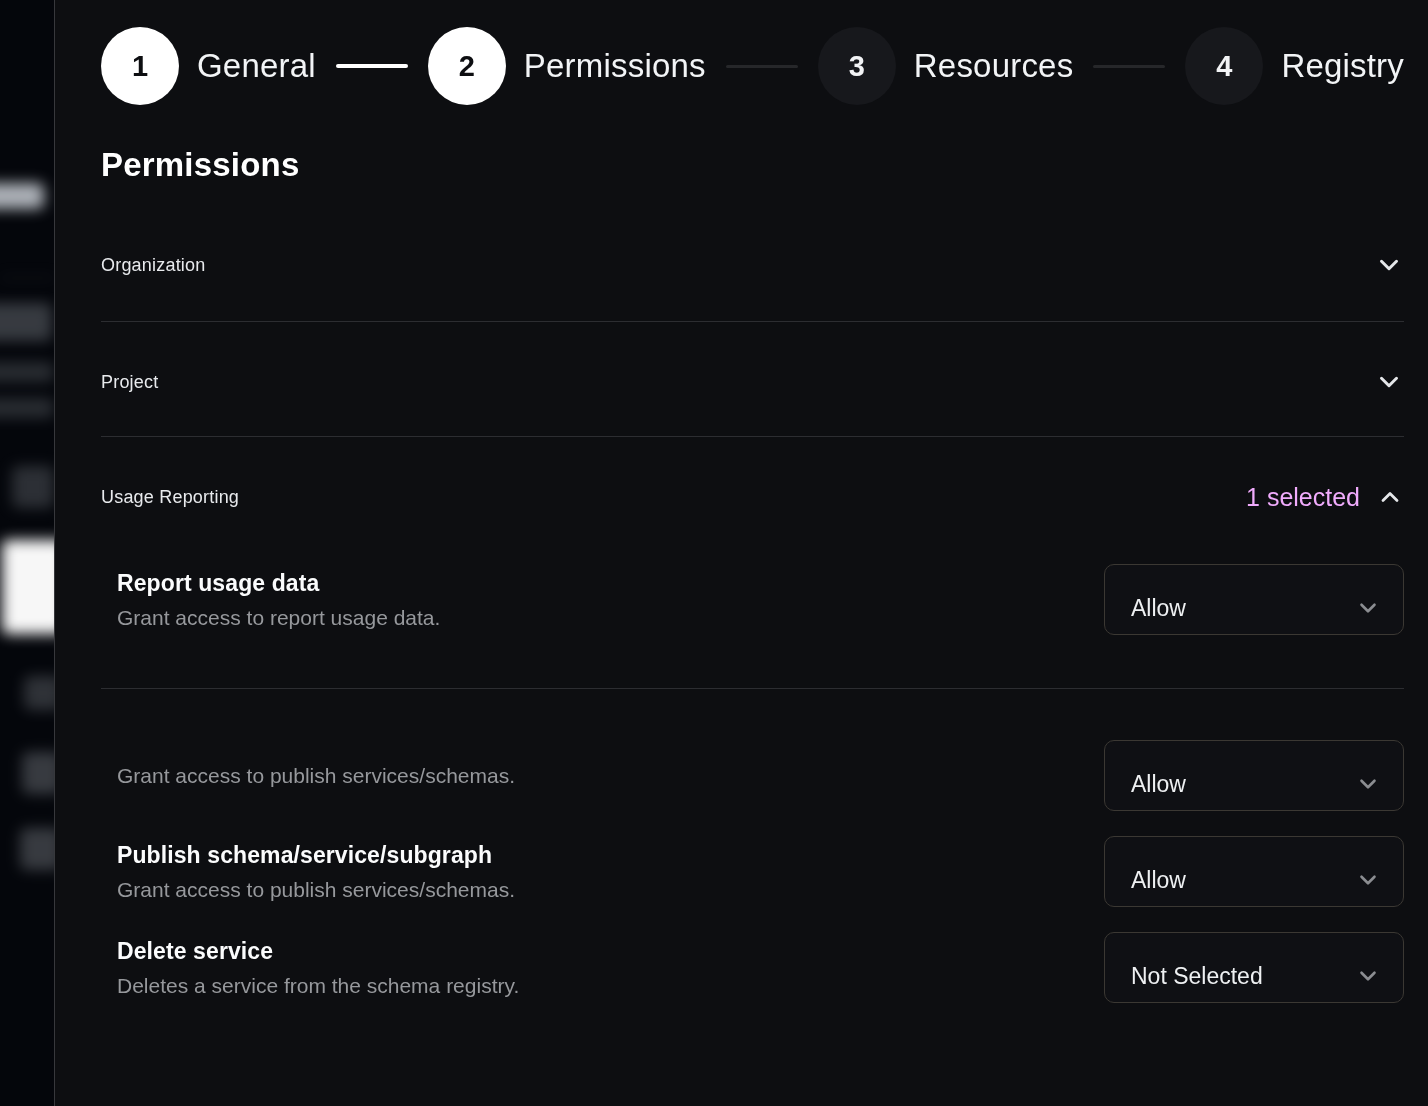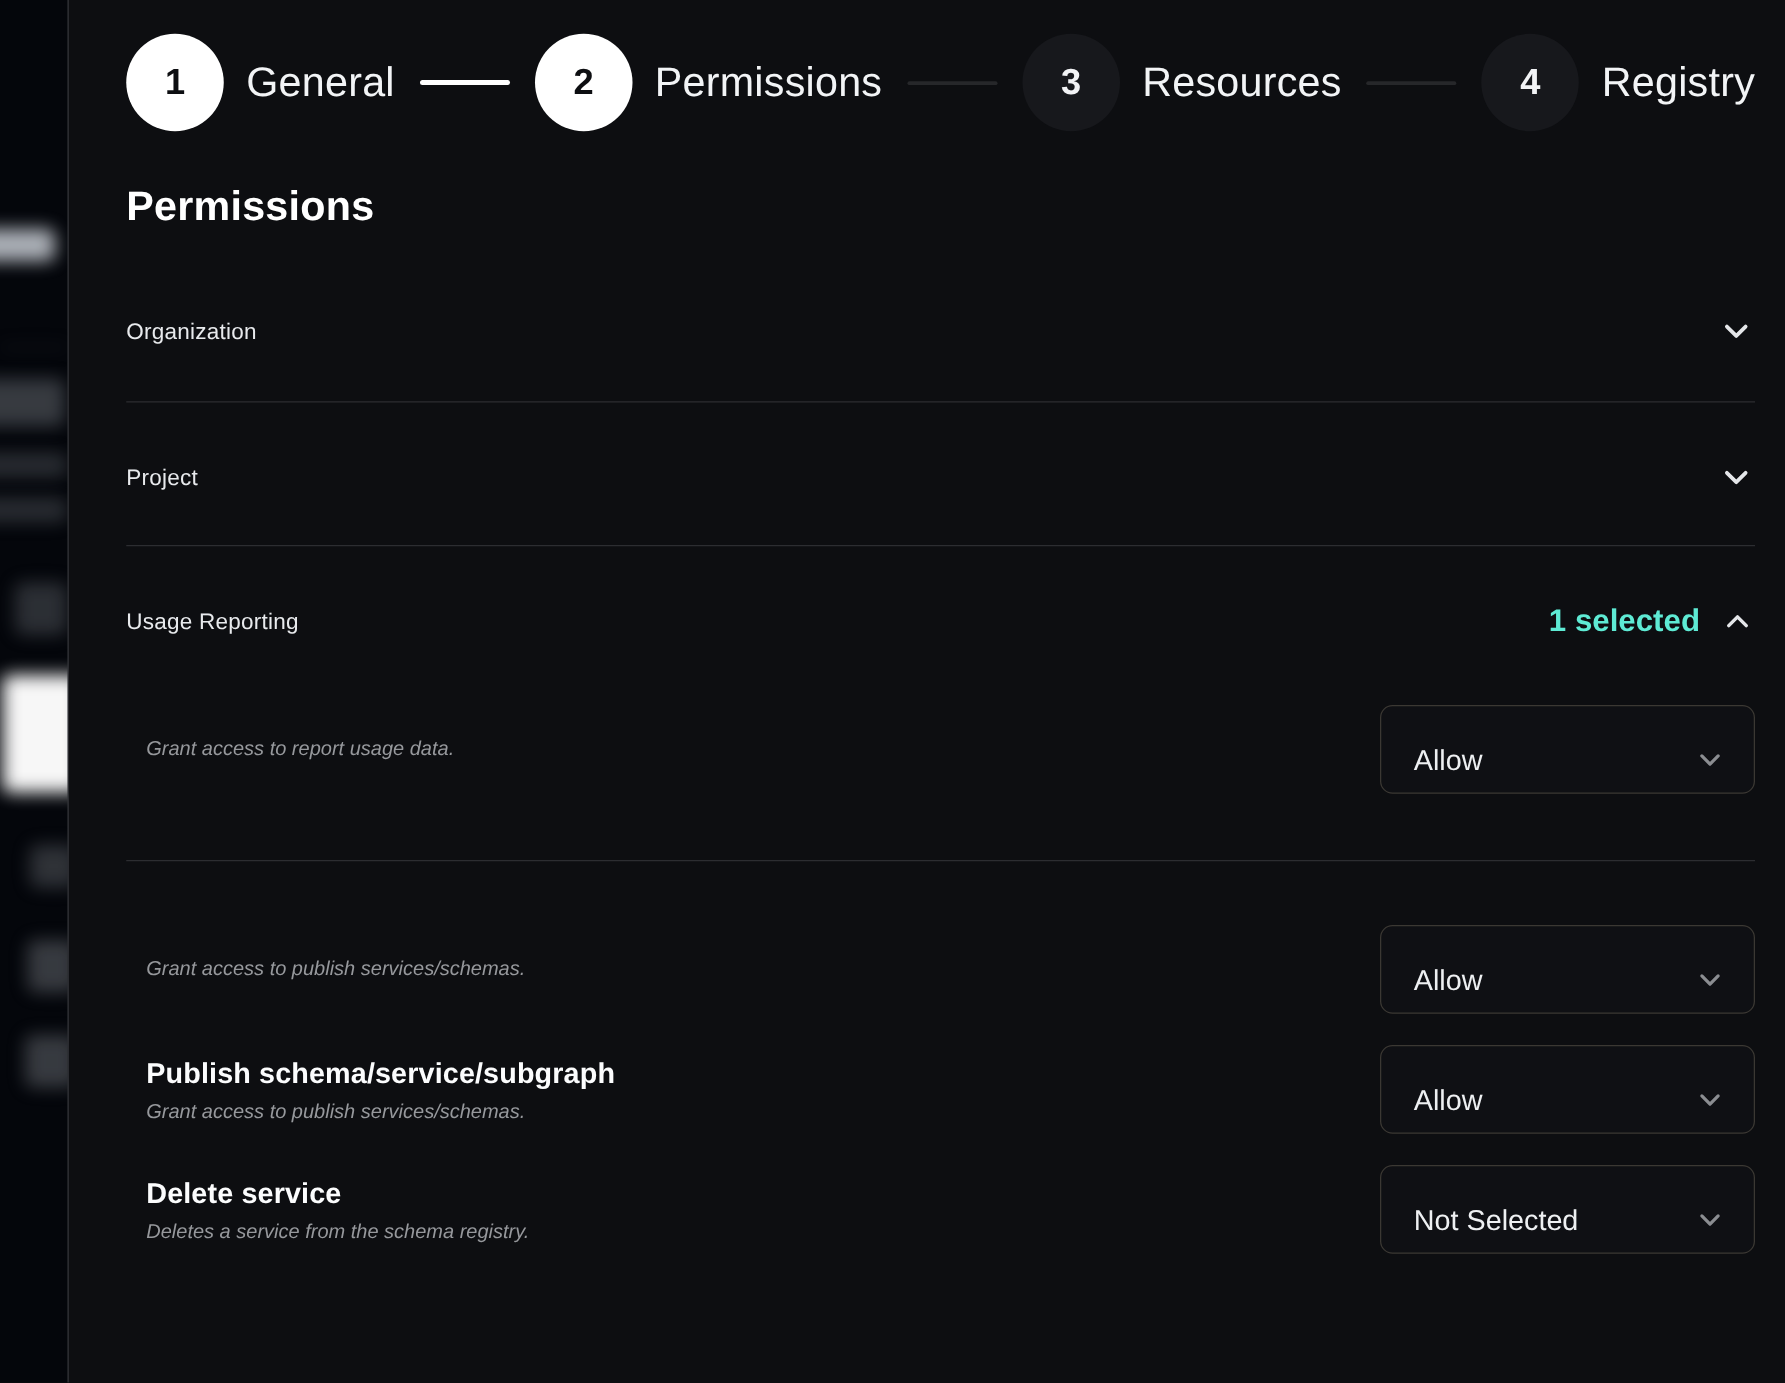--- a/index.html
+++ b/index.html
@@ -59,21 +59,21 @@
     line-height: 38px;
   }
 
   
   .section-header {
     display: flex; align-items: center; justify-content: space-between;
     height: 32px;
   }
   .section-title { font-size: 18px; font-weight: 400; color: #e8eaed; letter-spacing: .2px; }
   .section-right { display: flex; align-items: center; gap: 16px; }
-  .selected-count { font-size: 25px; font-weight: 700; color: #5eead4; margin-left: 28px; }
+  .selected-count { font-size: 25px; font-weight: 400; color: #f0abfc; margin-left: 28px; }
   .chev { display: flex; align-items: center; }
   .divider { height: 1px; background: #2c2d31; }
 
   .mt-org   { margin-top: 65px; }
   .div-org  { margin-top: 40px; }
   .mt-proj  { margin-top: 44px; }
   .div-proj { margin-top: 38px; }
   .mt-ur    { margin-top: 44px; }
   .row-first{ margin-top: 51px; }
   .div-ur   { margin-top: 53px; }
@@ -81,21 +81,21 @@
   .row-gap  { margin-top: 25px; }
 
   
   .perm-row {
     display: flex; align-items: center; justify-content: space-between;
     height: 71px;
     padding-left: 16px;
   }
   .perm-text { display: flex; flex-direction: column; justify-content: center; gap: 9px; }
   .perm-title { font-size: 23px; font-weight: 700; color: #fbfcfd; letter-spacing: .1px; }
-  .perm-desc  { font-size: 16px; font-weight: 400; color: #96989c; font-style: italic; }
+  .perm-desc  { font-size: 21px; font-weight: 400; color: #96989c; }
 
   .select-box {
     width: 300px; height: 71px; flex: none;
     border: 1px solid #3b3833;
     border-radius: 10px;
     background: #0f1014;
     display: flex; align-items: center; justify-content: space-between;
     padding: 17px 22px 0 26px;
     cursor: pointer;
   }
@@ -170,20 +170,21 @@
       <span class="chev">
         <svg width="28" height="28" viewBox="0 0 24 24" fill="none" stroke="#e4e6e9" stroke-width="2.4" stroke-linecap="round" stroke-linejoin="round">
             <polyline points="6 15 12 9 18 15"></polyline>
           </svg>
       </span>
     </span>
   </div>
 
   <div class="perm-row row-first">
     <div class="perm-text">
+      <span class="perm-title">Report usage data</span>
       <span class="perm-desc">Grant access to report usage data.</span>
     </div>
     <div class="select-box">
       <span class="select-value">Allow</span>
       <span class="chev">
         <svg width="26" height="26" viewBox="0 0 24 24" fill="none" stroke="#8b8d91" stroke-width="2.4" stroke-linecap="round" stroke-linejoin="round">
             <polyline points="6 9 12 15 18 9"></polyline>
           </svg>
       </span>
     </div>

